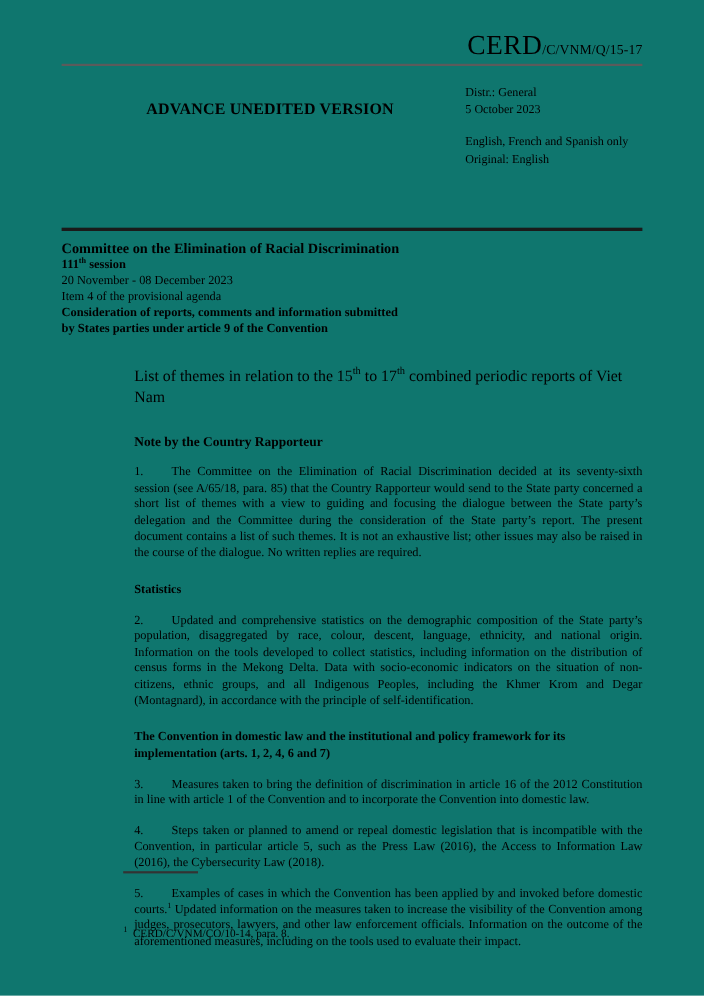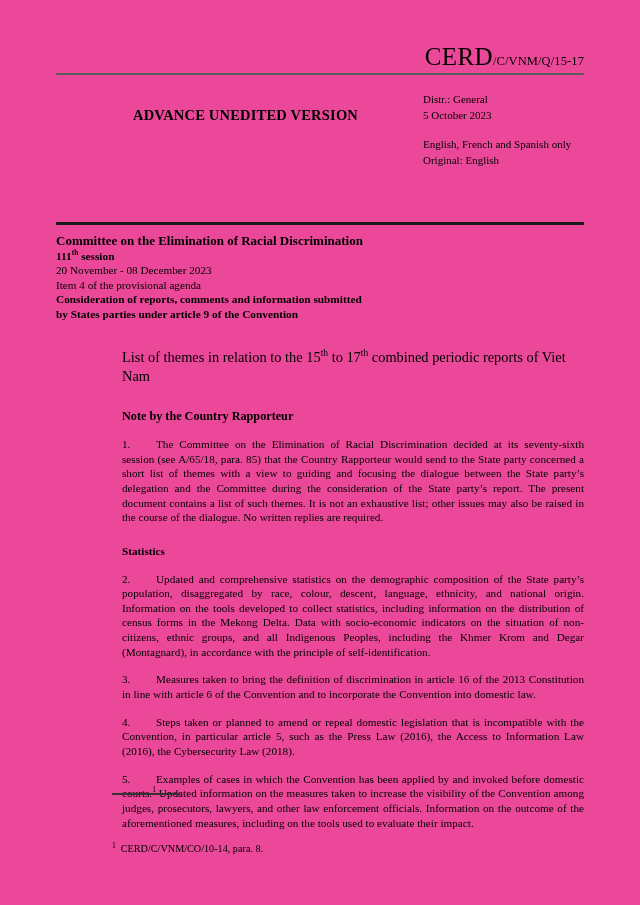--- a/index.html
+++ b/index.html
@@ -13,23 +13,23 @@
     font-family: "Liberation Serif", "DejaVu Serif", serif;
     color: #000000;
     position: relative;
     overflow: hidden;
   }
 
   .page {
     position: relative;
     width: 640px;
     height: 905px;
-    background: #ec4899;
+    background: #0f766e;
     box-sizing: border-box;
-    padding: 16px 56px;
+    padding: 1px 56px;
   }
 
   
   .masthead {
     position: relative;
     height: 62px;
   }
   .symbol-line {
     position: absolute;
     right: 0;
@@ -213,22 +213,26 @@
     <div class="doc-title"><span>List of themes in relation to the 15</span><sup>th</sup><span> to 17</span><sup>th</sup><span> combined periodic reports of Viet Nam</span></div>
 
     <div class="note-head">Note by the Country Rapporteur</div>
 
     <p class="para"><span class="num">1.</span><span>The Committee on the Elimination of Racial Discrimination decided at its seventy-sixth session (see A/65/18, para. 85) that the Country Rapporteur would send to the State party concerned a short list of themes with a view to guiding and focusing the dialogue between the State party’s delegation and the Committee during the consideration of the State party’s report. The present document contains a list of such themes. It is not an exhaustive list; other issues may also be raised in the course of the dialogue. No written replies are required.</span></p>
 
     <div class="section-head">Statistics</div>
 
     <p class="para"><span class="num">2.</span><span>Updated and comprehensive statistics on the demographic composition of the State party’s population, disaggregated by race, colour, descent, language, ethnicity, and national origin. Information on the tools developed to collect statistics, including information on the distribution of census forms in the Mekong Delta. Data with socio-economic indicators on the situation of non-citizens, ethnic groups, and all Indigenous Peoples, including the Khmer Krom and Degar (Montagnard), in accordance with the principle of self-identification.</span></p>
 
-
-    <p class="para"><span class="num">3.</span><span>Measures taken to bring the definition of discrimination in article 16 of the 2013 Constitution in line with article 6 of the Convention and to incorporate the Convention into domestic law.</span></p>
+    <div class="section-head">
+      <div>The Convention in domestic law and the institutional and policy framework for its</div>
+      <div>implementation (arts. 1, 2, 4, 6 and 7)</div>
+    </div>
+
+    <p class="para"><span class="num">3.</span><span>Measures taken to bring the definition of discrimination in article 16 of the 2012 Constitution in line with article 1 of the Convention and to incorporate the Convention into domestic law.</span></p>
 
     <p class="para"><span class="num">4.</span><span>Steps taken or planned to amend or repeal domestic legislation that is incompatible with the Convention, in particular article 5, such as the Press Law (2016), the Access to Information Law (2016), the Cybersecurity Law (2018).</span></p>
 
     <p class="para"><span class="num">5.</span><span>Examples of cases in which the Convention has been applied by and invoked before domestic courts.</span><sup>1</sup><span> Updated information on the measures taken to increase the visibility of the Convention among judges, prosecutors, lawyers, and other law enforcement officials. Information on the outcome of the aforementioned measures, including on the tools used to evaluate their impact.</span></p>
 
   </div>
 
   <div class="footnote-area">
     <div class="footnote-rule"></div>
     <div class="footnote-text"><span class="fn-mark">1</span><span>CERD/C/VNM/CO/10-14, para. 8.</span></div>

